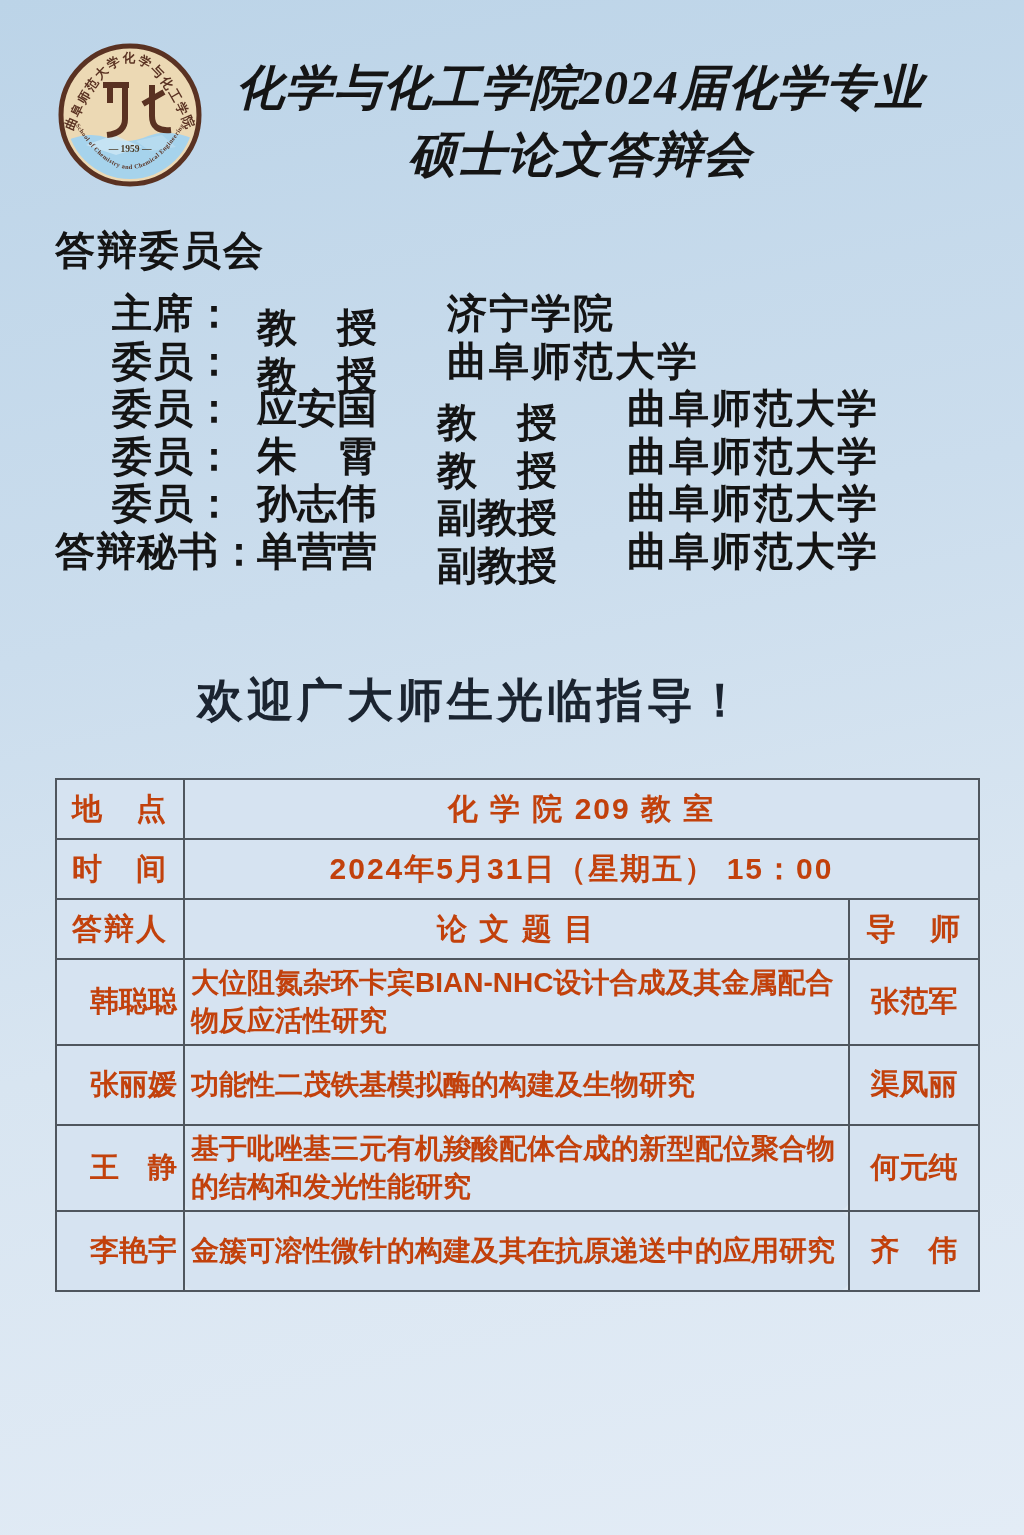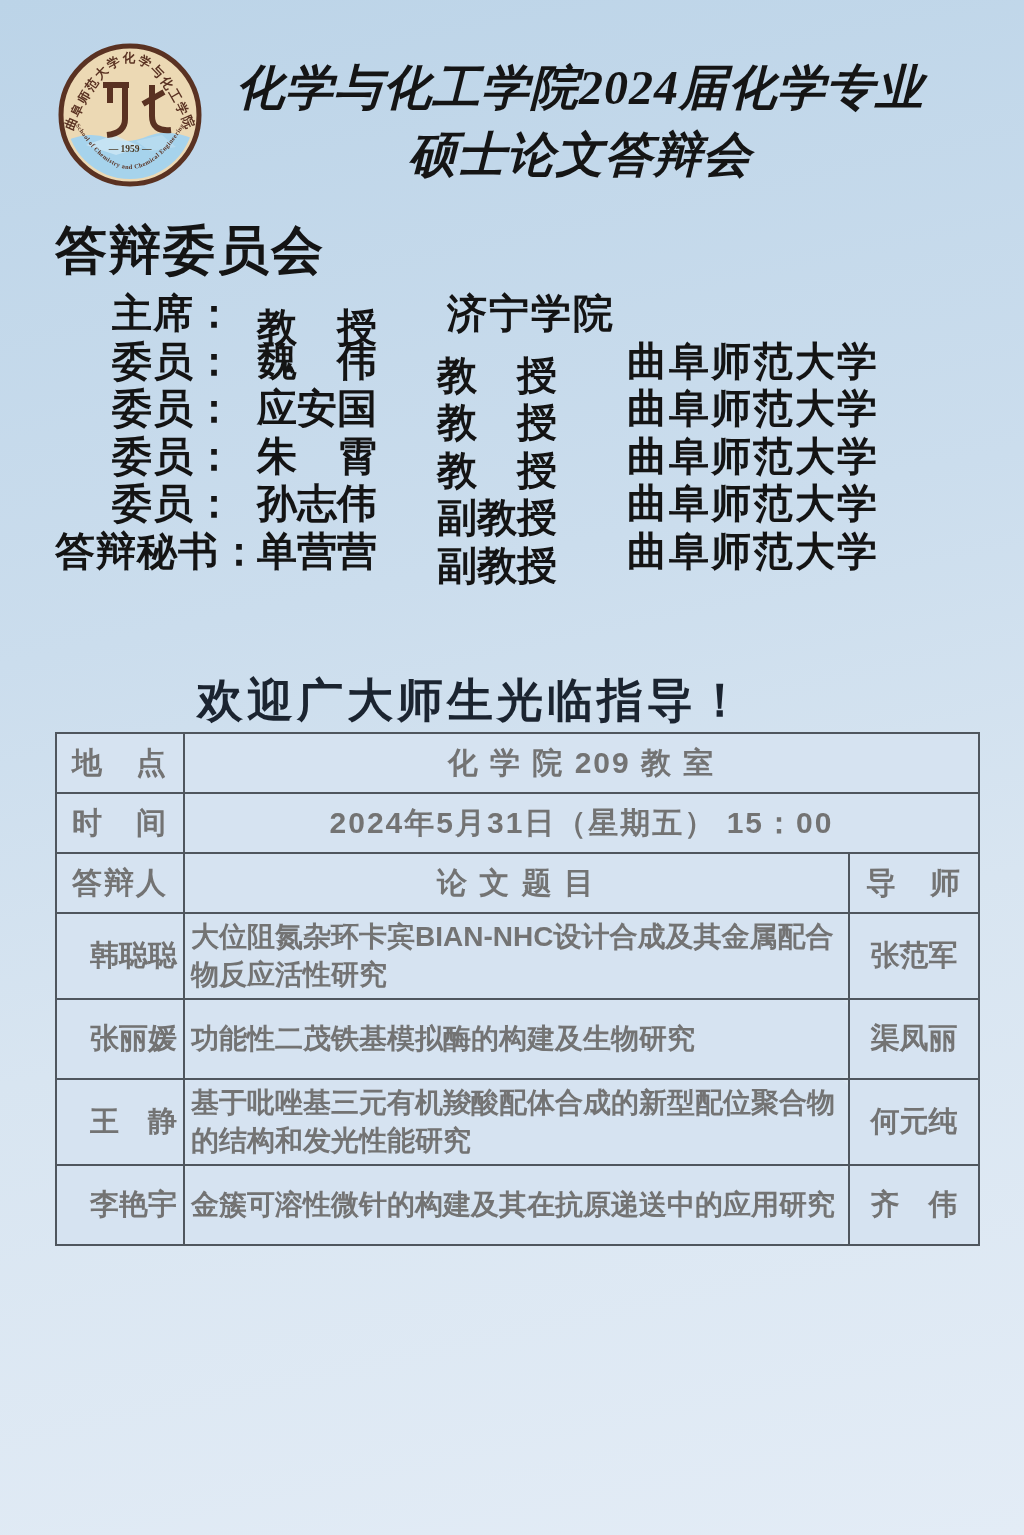--- a/index.html
+++ b/index.html
@@ -14,37 +14,37 @@
   
   .logo{position:absolute;left:58px;top:43px;width:144px;height:144px;}
   
   .title{
     position:absolute;left:210px;top:54px;width:740px;
     text-align:center;font-size:48px;font-weight:bold;line-height:67px;
     letter-spacing:1px;color:#151515;font-style:italic;
   }
   
   .committee{position:absolute;left:55px;top:226px;width:915px;}
-  .committee-heading{font-size:52px;font-weight:bold;line-height:50px;letter-spacing:2px;}
+  .committee-heading{font-size:40px;font-weight:bold;line-height:50px;letter-spacing:2px;}
   .committee-rows{margin-top:10px;}
   .c-row{display:flex;height:47.6px;align-items:flex-start;font-size:40px;font-weight:bold;white-space:nowrap;}
   .c-role{width:180px;text-align:right;letter-spacing:1px;}
   .c-name{width:158px;margin-left:22px;}
   .c-title{width:150px;margin-left:22px;margin-top:14px;}
   .c-affil{margin-left:40px;letter-spacing:2px;}
   
   .welcome{
     position:absolute;left:0;top:670px;width:944px;
     text-align:center;font-size:46px;font-weight:bold;letter-spacing:4px;color:#1b2430;
   }
   
   .sched{
-    position:absolute;left:55px;top:732px;
+    position:absolute;left:55px;top:778px;
     border-collapse:collapse;table-layout:fixed;
-    font-family:"Liberation Sans", sans-serif;color:#737373;
+    font-family:"Liberation Sans", sans-serif;color:#c2410c;
   }
   .sched td,.sched th{
     border:2px solid #4f565e;background:#d6e3f1;
     font-weight:bold;vertical-align:middle;padding:4px 6px;
   }
   .col-presenter{width:128px;}
   .col-thesis{width:665px;}
   .col-advisor{width:130px;}
   .row-info{height:60px;}
   .row-head{height:60px;}
@@ -96,21 +96,20 @@
   <div class="committee">
     <div class="committee-heading">答辩委员会</div>
     <div class="committee-rows">
       <div class="c-row">
         <span class="c-role">主席：</span>
         <span class="c-title">教　授</span>
         <span class="c-affil">济宁学院</span>
       </div>
       <div class="c-row">
         <span class="c-role">委员：</span>
-        <span class="c-name">魏　伟</span>
         <span class="c-title">教　授</span>
         <span class="c-affil">曲阜师范大学</span>
       </div>
       <div class="c-row">
         <span class="c-role">委员：</span>
         <span class="c-name">应安国</span>
         <span class="c-title">教　授</span>
         <span class="c-affil">曲阜师范大学</span>
       </div>
       <div class="c-row">

